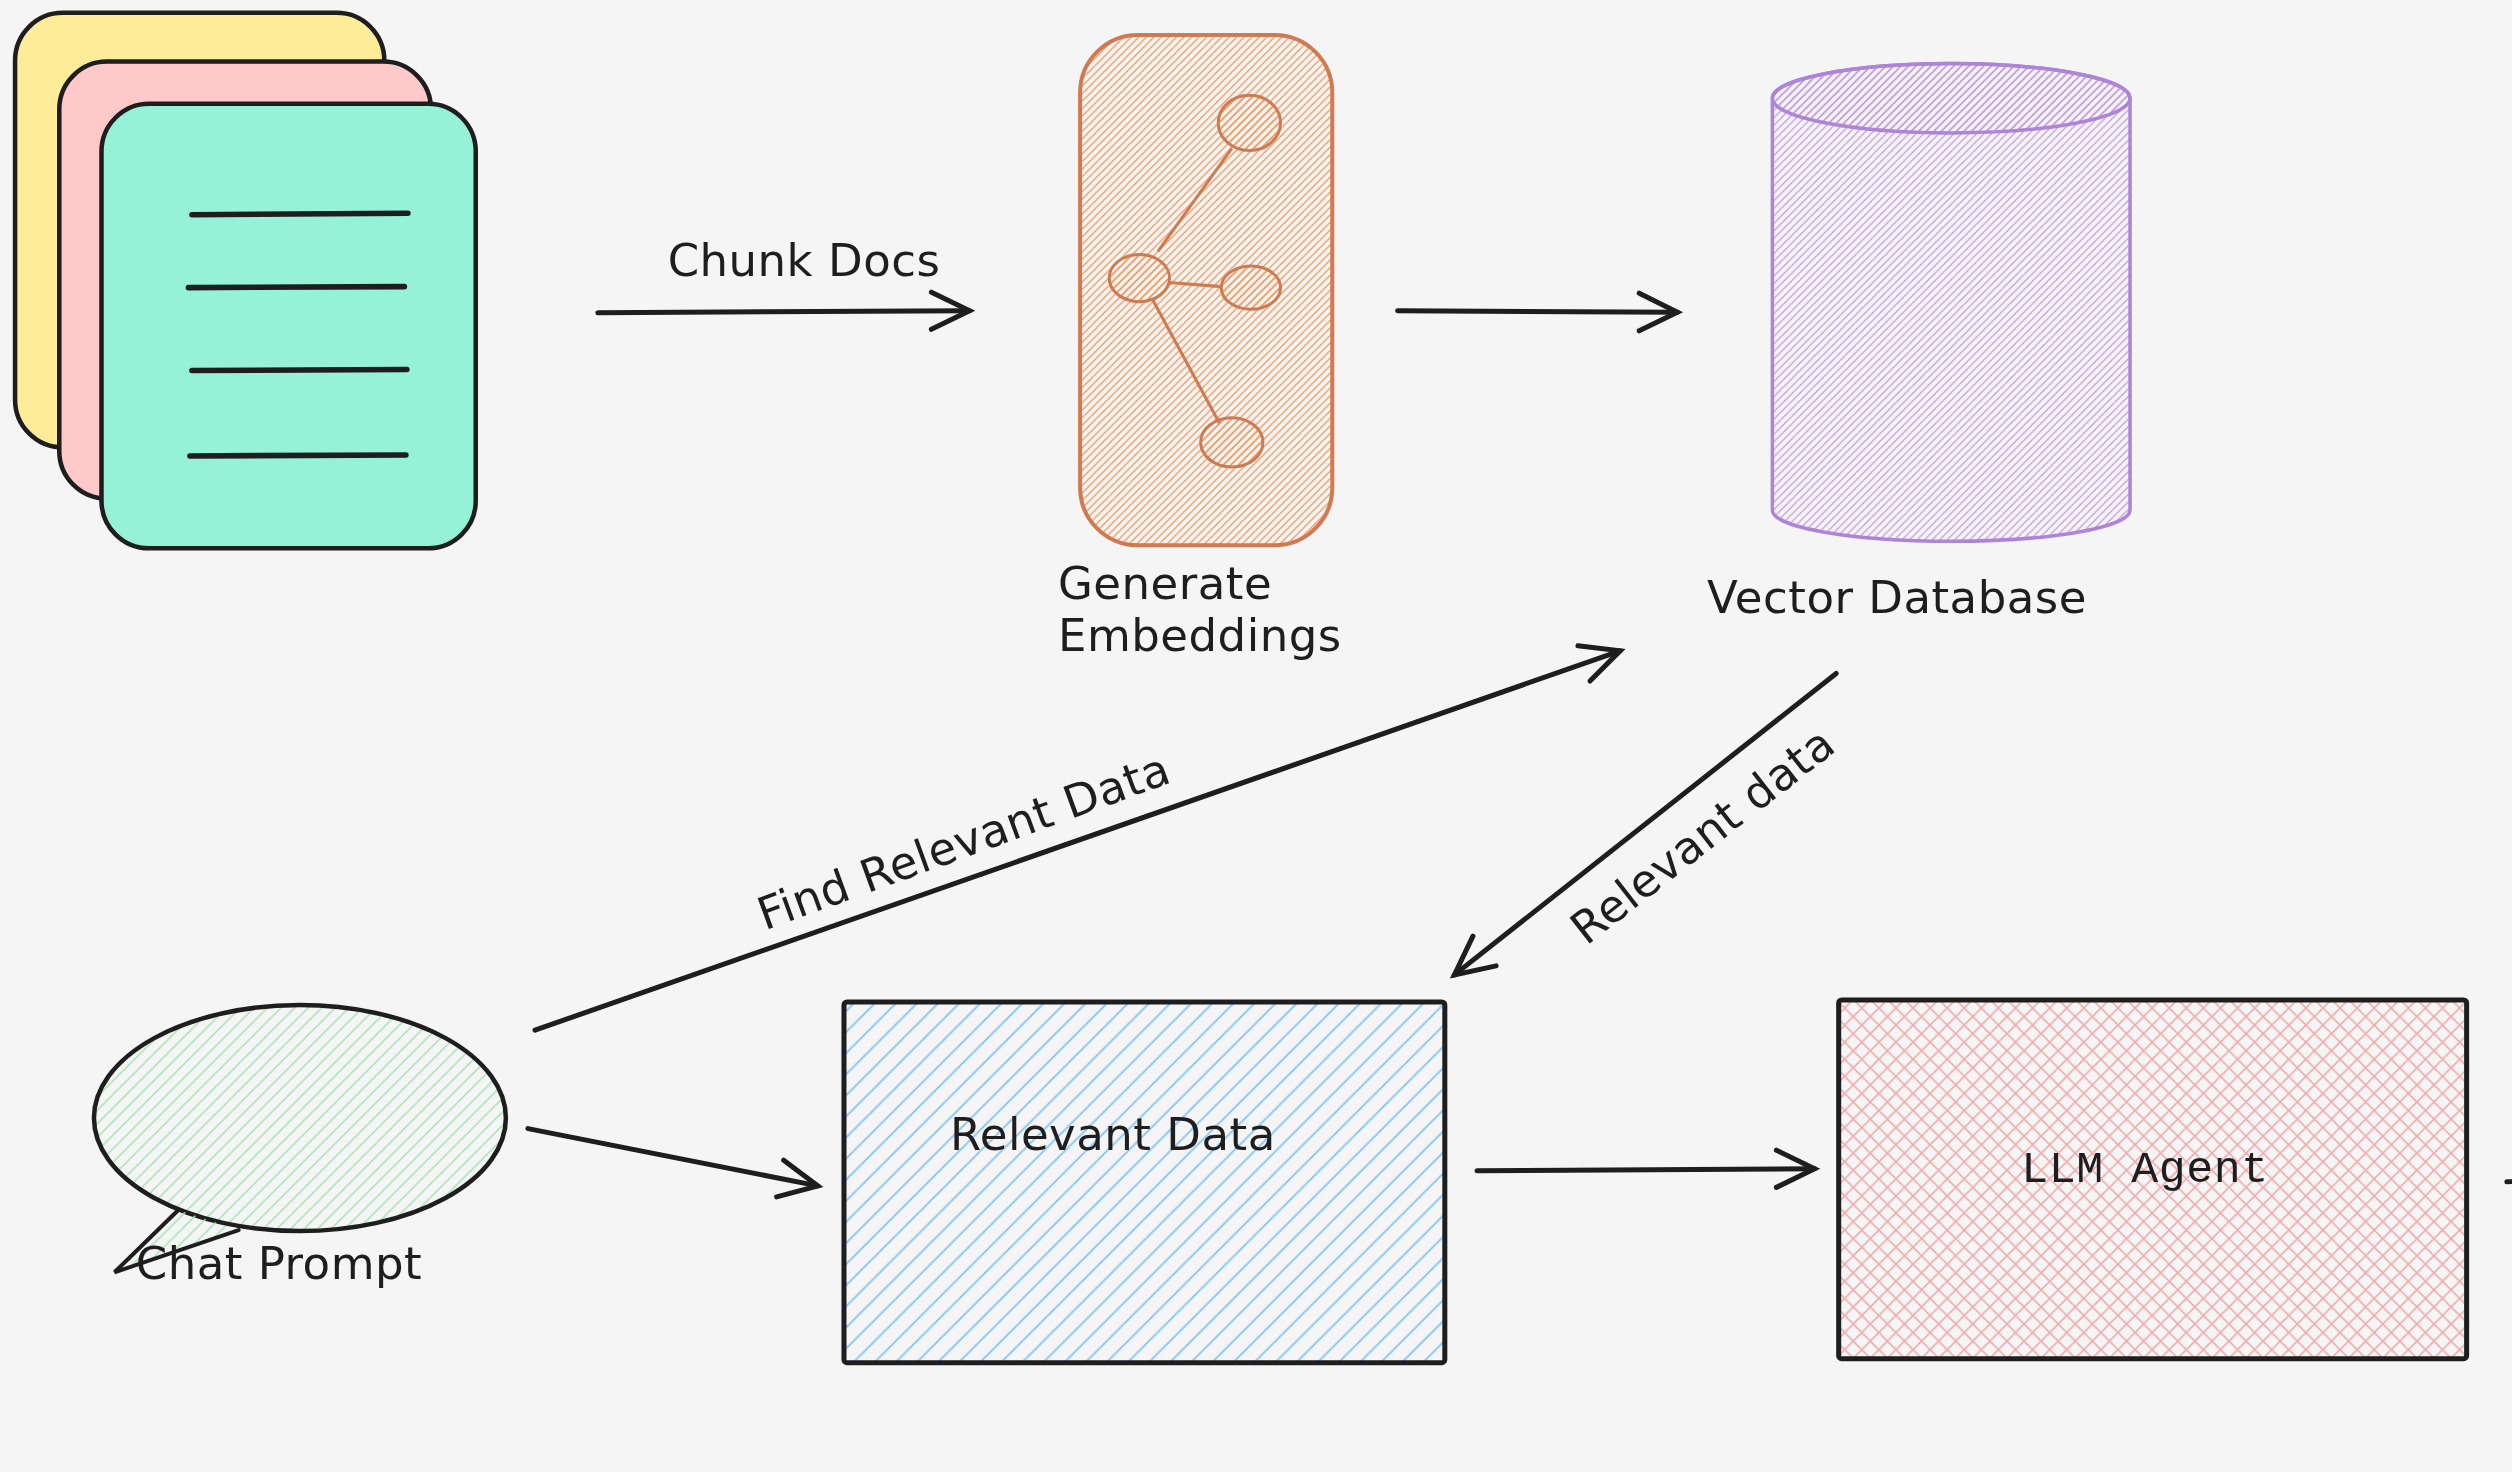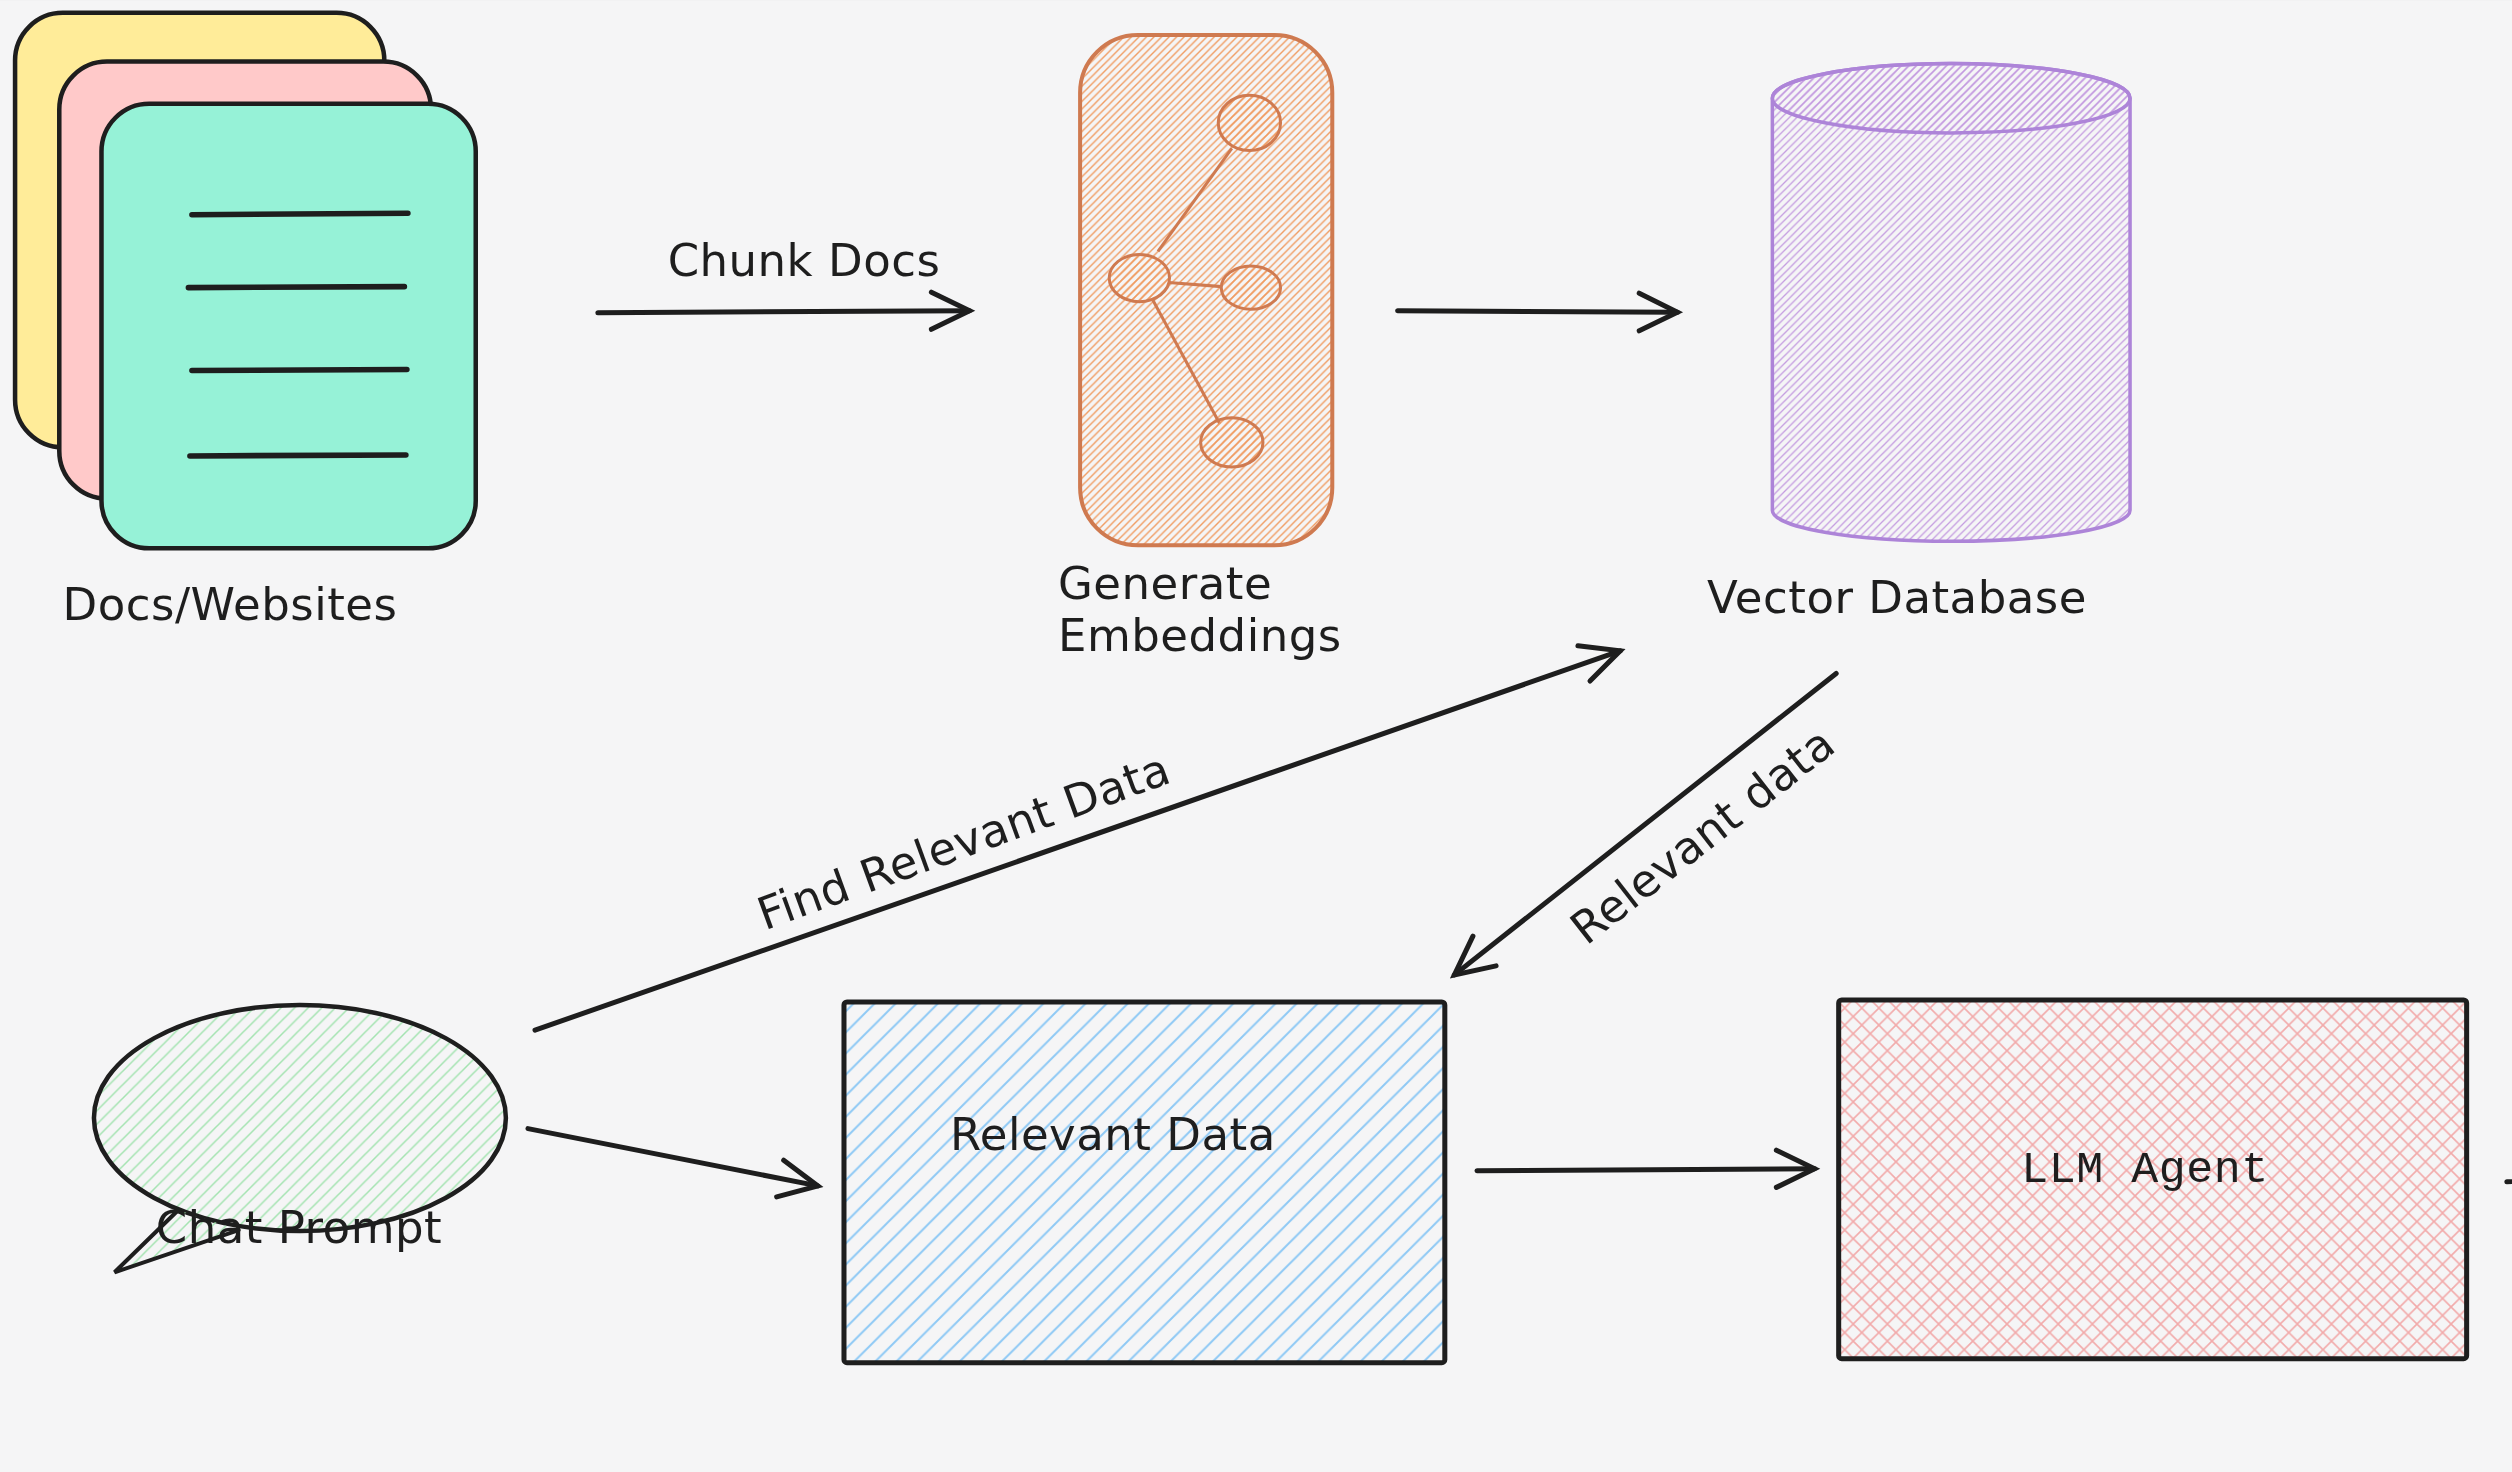--- a/index.html
+++ b/index.html
@@ -135,36 +135,35 @@
       <rect x="5317" y="1967" width="573" height="746" rx="4" fill="#ffc9c9" stroke="#1e1e1e" stroke-width="9"></rect>
       <g stroke="#1e1e1e" stroke-width="9" stroke-linecap="round">
         <line x1="5454" y1="2118" x2="5778" y2="2118"></line>
         <line x1="5462" y1="2272" x2="5786" y2="2272"></line>
         <line x1="5468" y1="2417" x2="5790" y2="2417"></line>
         <line x1="5472" y1="2546" x2="5798" y2="2546"></line>
       </g>
     </g>
   </svg>
 
-  <div class="label" style="left:230px; top:605px;">Docs/Websites</div>
 
   <div class="label" style="left:804px; top:261px;">Chunk Docs</div>
 
   <div class="label block-left" style="left:1058px; top:550px;">
     <div>Generate</div>
     <div>Embeddings</div>
   </div>
 
   <div class="label" style="left:1897px; top:598px;">Vector Database</div>
 
   <div class="label rot-find" style="left:964px; top:842px;">Find Relevant Data</div>
 
   <div class="label rot-rel" style="left:1703px; top:836px;">Relevant data</div>
 
-  <div class="label" style="left:279px; top:1228px;margin-left:20px;">Chat Prompt</div>
+  <div class="label" style="left:279px; top:1264px;">Chat Prompt</div>
 
   <div class="label block-left" style="left:950px; top:1101px;">
     <div>Relevant Data</div>
   </div>
 
   <div class="label" style="left:2145px; top:1171px;font-family:Liberation Mono, monospace;">LLM Agent</div>
 
 </div>
 
 

